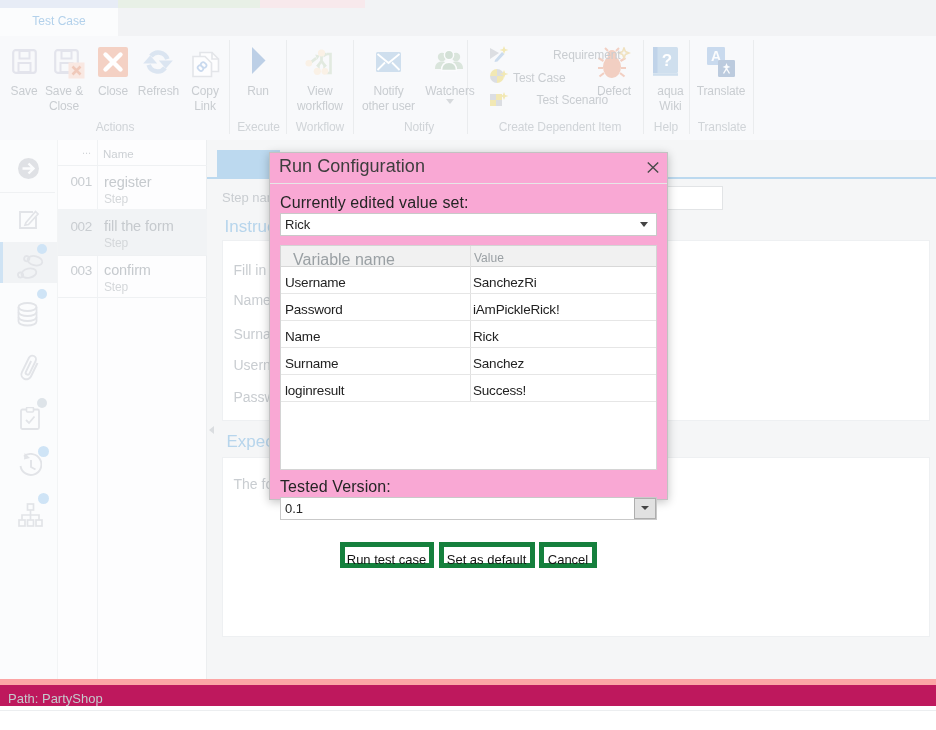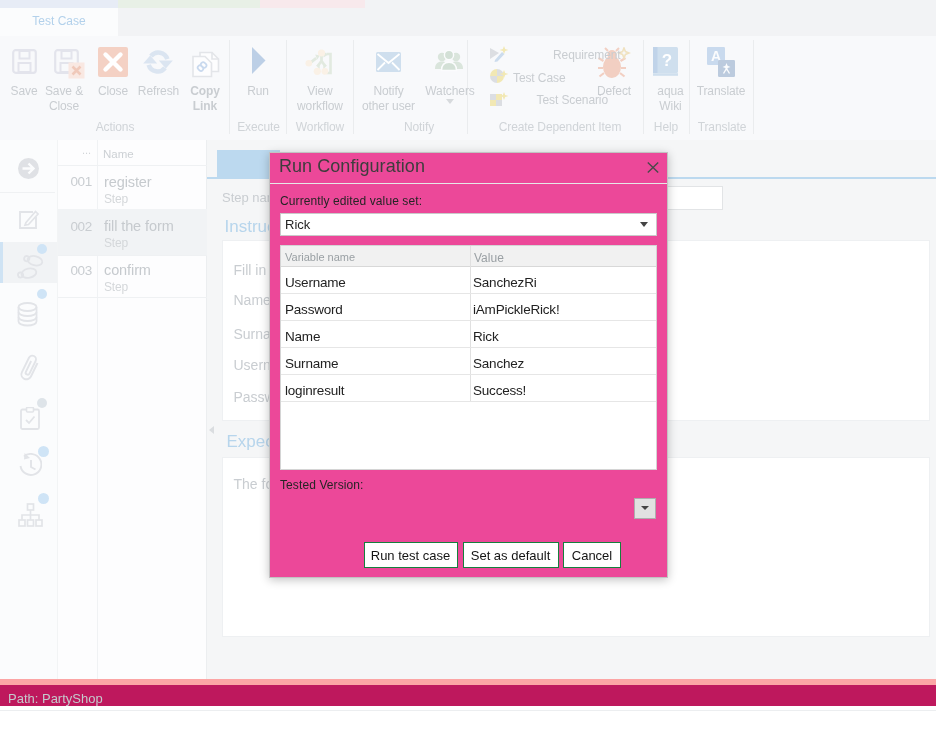--- a/index.html
+++ b/index.html
@@ -32,39 +32,39 @@
 .lsep { position:absolute; left:0; width:149px; height:1px; background:#eff1f3; }
 
 #main { top:140px; left:206.5px; width:729.5px; height:563px; background:#f5f6f7; }
 .box { position:absolute; background:#fff; border:1px solid #eef0f2; }
 .flbl { position:absolute; font-size:14px; color:#c9cdd1; }
 .head { position:absolute; font-size:17px; color:#b7d5ec; }
 
 #status { top:679px; left:0; width:936px; height:27px; background:#be185d;
   border-top:6px solid #fca5a5; }
 
-#modal { left:269px; top:152px; width:399px; height:426px; background:#ec4899;
+#modal { left:269px; top:152px; width:399px; height:348px; background:#f9a8d4;
   border:1px solid #c2c2c2; box-shadow:0 2px 9px rgba(0,0,0,0.24); z-index:10; }
 #modal .t { position:absolute; left:9px; top:3px; font-size:18px; color:#3d3d3d; letter-spacing:0.05px; }
-.mlbl { position:absolute; font-size:12px; color:#252525; letter-spacing:0.1px; }
+.mlbl { position:absolute; font-size:16px; color:#252525; letter-spacing:0.1px; }
 .combo { position:absolute; left:10px; width:377px; height:23px; background:#fff;
   border:1px solid #c9c9c9; font-size:13px; color:#252525; line-height:21px;
   padding-left:4px; }
 .arr { position:absolute; width:0; height:0; border-left:4px solid transparent;
   border-right:4px solid transparent; border-top:5px solid #444; }
 #vtable { position:absolute; left:10px; top:92px; width:377px; height:225px;
   border:1px solid #d4d4d4; background:#fff; }
 #vtable .hd { position:absolute; left:0; top:0; width:375px; height:21px; background:#f1f1f1;
   border-bottom:1px solid #d8d8d8; }
 #vtable .col { position:absolute; left:188.5px; top:0; width:1px; height:155px; background:#e0e0e0; }
 .trow { position:absolute; left:0; width:375px; height:27px; border-bottom:1px solid #e6e6e6;
   font-size:13.5px; color:#222; letter-spacing:-0.2px; }
 .trow span { position:absolute; top:8px; }
-.btn { position:absolute; top:389px; height:26px; border:1px solid #15803d; background:#fff;
-  font-size:13px; color:#141414; text-align:center; line-height:25px;margin-left:24px; }
+.btn { position:absolute; top:389px; height:26px; border:5px solid #15803d; background:#fff;
+  font-size:13px; color:#141414; text-align:center; line-height:25px; }
 </style>
 </head>
 <body>
 <div id="stage">
 
   <div class="abs strip" style="left:0;width:118px;background:#e7ecf6;"></div>
   <div class="abs strip" style="left:118px;width:142px;background:#e8f0e6;"></div>
   <div class="abs strip" style="left:260px;width:105px;background:#f8e9ec;"></div>
   <div class="abs strip" style="left:365px;width:571px;background:#f2f3f5;"></div>
 
@@ -179,21 +179,21 @@
       <text x="9" y="14" font-size="14" font-weight="bold" fill="#fbfcfd" text-anchor="middle" font-family="Liberation Sans">A</text>
       <rect x="11" y="13" width="17" height="17" rx="1.2" fill="#bccbde"></rect>
       <path d="M19.5 16 L20.6 18.8 L23.5 19.9 L20.6 21 L19.5 23.8 L18.4 21 L15.5 19.9 L18.4 18.8 Z" fill="#fbfcfd"></path>
       <path d="M16.5 26.5 L19.5 21.5 L22.5 26.5" stroke="#fbfcfd" stroke-width="1.4" fill="none"></path>
     </svg>
 
     <div class="rlbl" style="left:2px;top:48px;width:44px;">Save</div>
     <div class="rlbl" style="left:38px;top:48px;width:52px;">Save &amp;<br>Close</div>
     <div class="rlbl" style="left:89px;top:48px;width:48px;">Close</div>
     <div class="rlbl" style="left:130px;top:48px;width:57px;">Refresh</div>
-    <div class="rlbl" style="left:181px;top:48px;width:48px;font-weight:bold;">Copy<br>Link</div>
+    <div class="rlbl" style="left:181px;top:48px;width:48px;">Copy<br>Link</div>
     <div class="rlbl" style="left:234px;top:48px;width:48px;">Run</div>
     <div class="rlbl" style="left:288px;top:48px;width:64px;">View<br>workflow</div>
     <div class="rlbl" style="left:355px;top:48px;width:67px;">Notify<br>other user</div>
     <div class="rlbl" style="left:418px;top:48px;width:64px;">Watchers</div>
     <div class="rlbl" style="left:513px;top:12px;width:90px;text-align:left;margin-left:40px;">Requirement</div>
     <div class="rlbl" style="left:513px;top:35px;width:90px;text-align:left;">Test Case</div>
     <div class="rlbl" style="left:513px;top:57px;width:95px;text-align:right;">Test Scenario</div>
     <div class="rlbl" style="left:586px;top:48px;width:56px;">Defect</div>
     <div class="rlbl" style="left:643px;top:48px;width:55px;">aqua<br>Wiki</div>
     <div class="rlbl" style="left:689px;top:48px;width:64px;">Translate</div>
@@ -315,21 +315,21 @@
     <svg class="abs" style="left:377px;top:9px;" width="12" height="11" viewBox="0 0 12 11">
         <path d="M0.8 0.5 L11.2 10.5 M11.2 0.5 L0.8 10.5" stroke="#4a4a4a" stroke-width="1.4"></path>
       </svg>
     <div class="abs" style="left:0;top:30px;width:397px;height:1px;background:#e7e7e7;"></div>
     <div class="mlbl" style="left:10px;top:41px;">Currently edited value set:</div>
     <div class="combo" style="top:60px;">Rick</div>
     <div class="arr" style="left:370px;top:69px;"></div>
     <div id="vtable">
       <div class="hd"></div>
       <div class="col"></div>
-      <div class="abs" style="left:4px;top:5px;font-size:11px;color:#9aa0a4;">Variable name</div>
+      <div class="abs" style="left:12px;top:5px;font-size:16px;color:#9aa0a4;">Variable name</div>
       <div class="abs" style="left:193px;top:5px;font-size:12px;color:#9aa0a4;">Value</div>
       <div class="trow" style="top:21px;">
           <span style="left:4px;">Username</span>
           <span style="left:192px;">SanchezRi</span>
         </div>
       <div class="trow" style="top:48px;">
           <span style="left:4px;">Password</span>
           <span style="left:192px;">iAmPickleRick!</span>
         </div>
       <div class="trow" style="top:75px;">
@@ -339,20 +339,21 @@
       <div class="trow" style="top:102px;">
           <span style="left:4px;">Surname</span>
           <span style="left:192px;">Sanchez</span>
         </div>
       <div class="trow" style="top:129px;">
           <span style="left:4px;">loginresult</span>
           <span style="left:192px;">Success!</span>
         </div>
     </div>
     <div class="mlbl" style="left:10px;top:325px;">Tested Version:</div>
+    <div class="combo" style="top:344px;">0.1</div>
     <div class="abs" style="left:364px;top:345px;width:22px;height:21px;background:#e1e1e1;border:1px solid #aeaeae;"></div>
     <div class="arr" style="left:371px;top:353px;border-top-width:4px;"></div>
     <div class="btn" style="left:69.5px;width:94px;">Run test case</div>
     <div class="btn" style="left:168.5px;width:96px;">Set as default</div>
     <div class="btn" style="left:269px;width:58px;">Cancel</div>
   </div>
 
 </div>
 
 </body></html>

